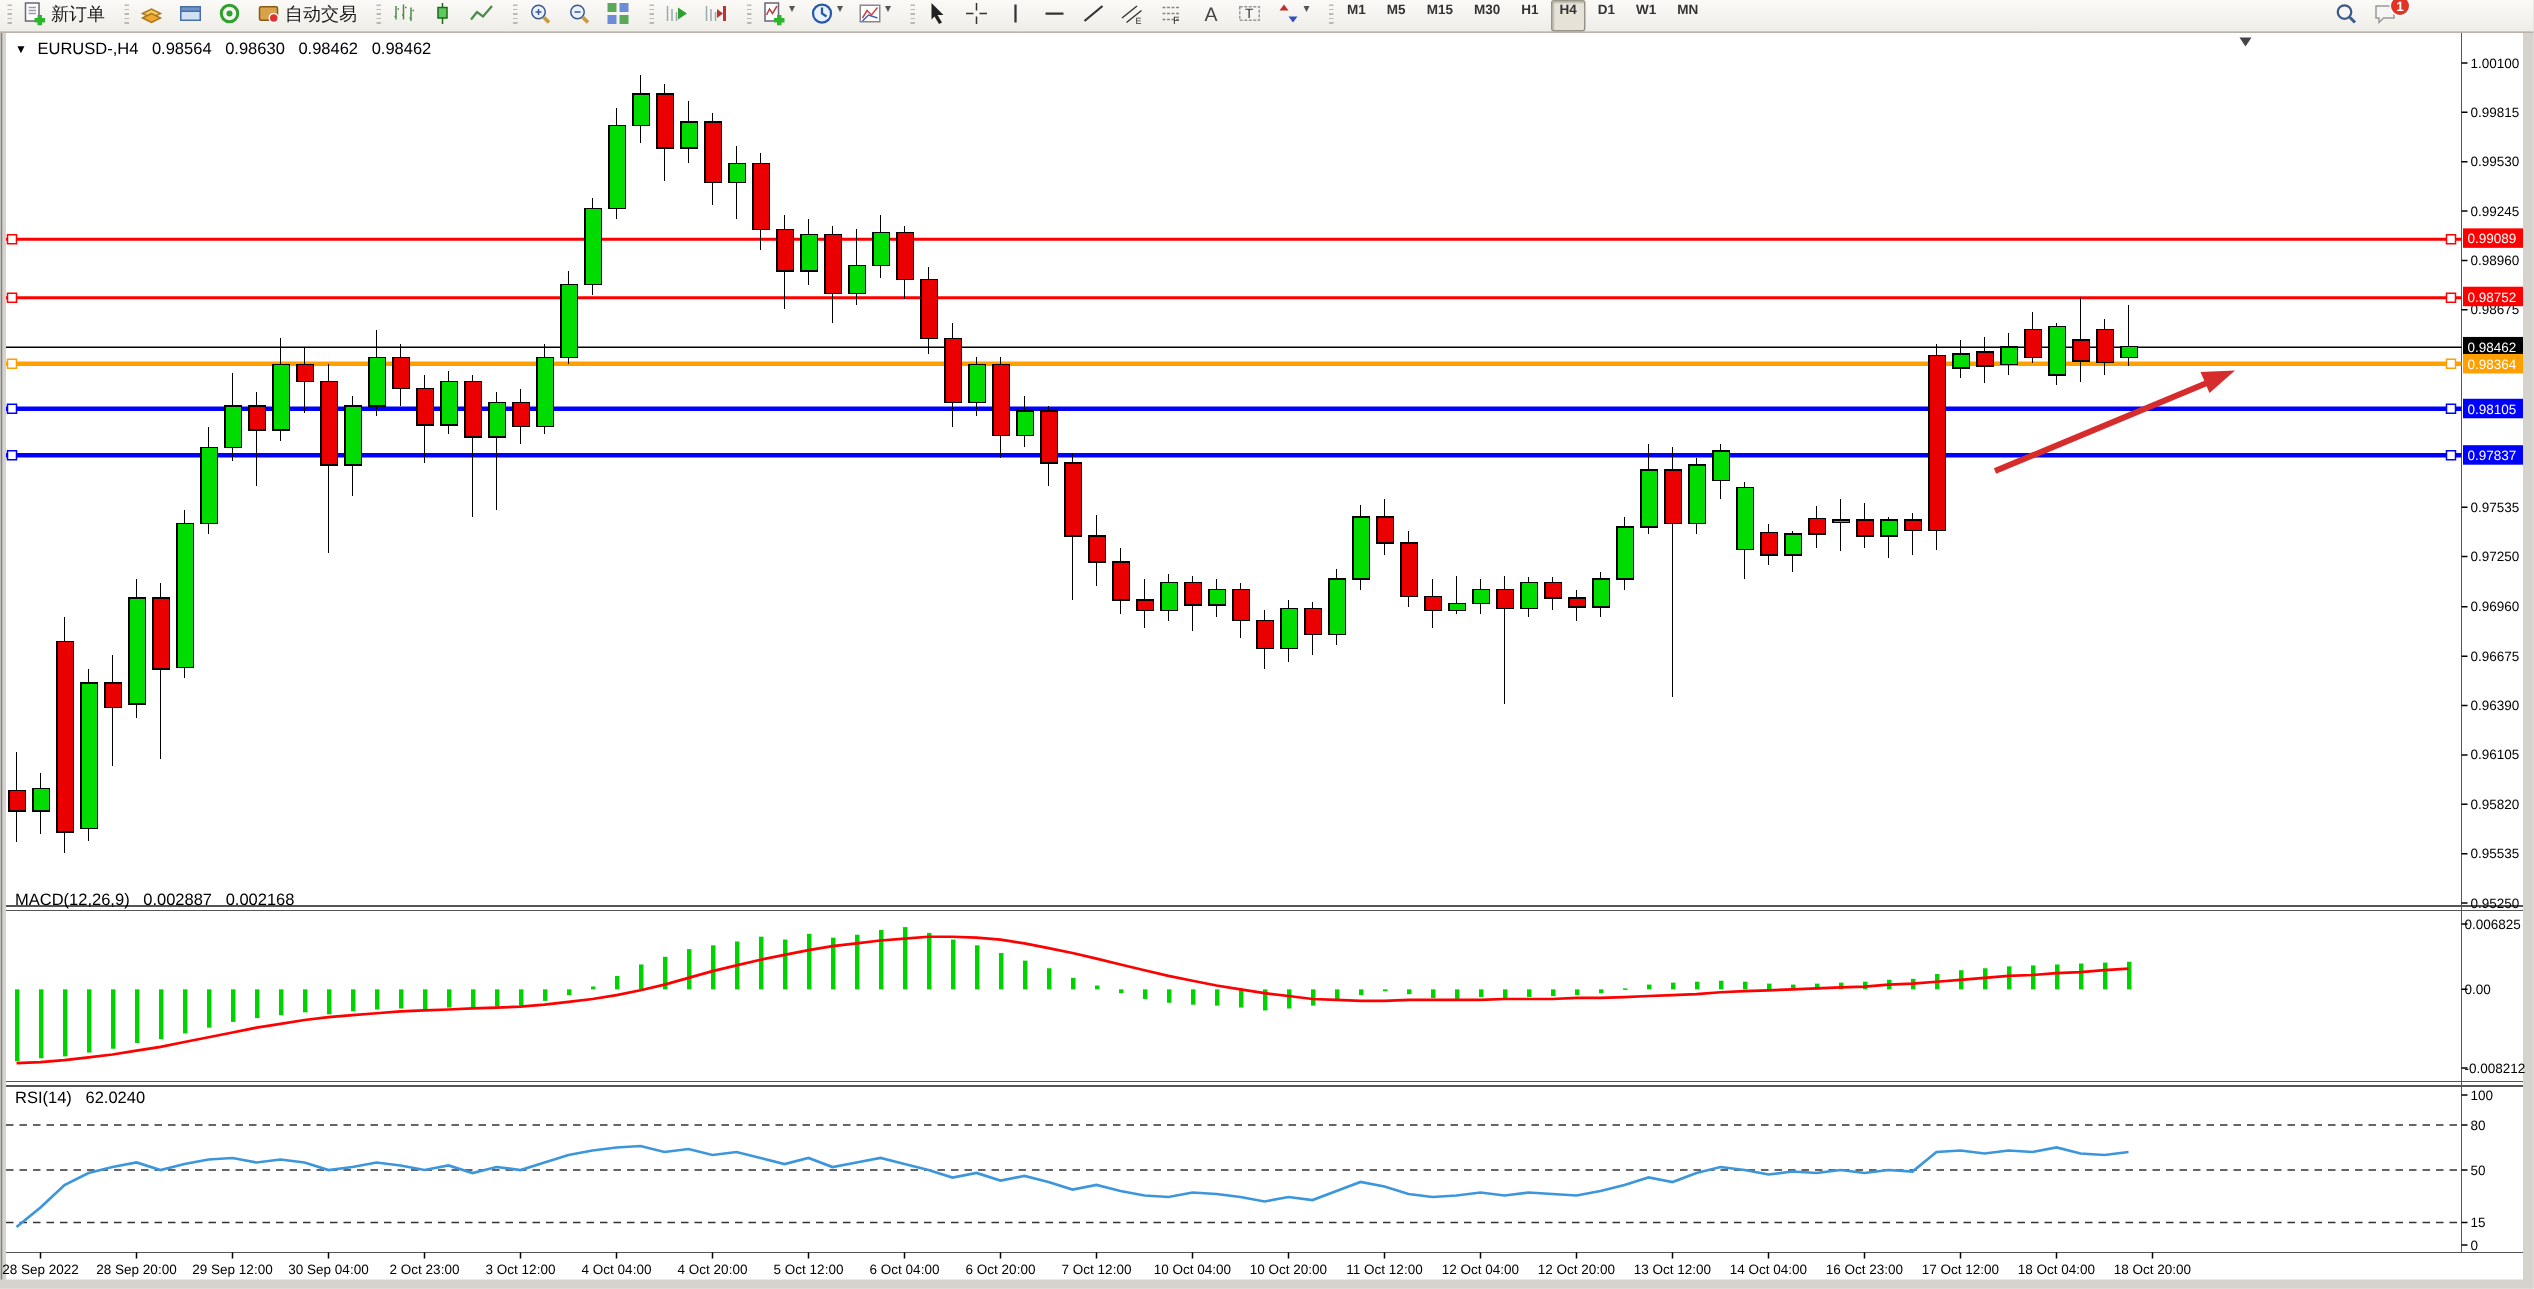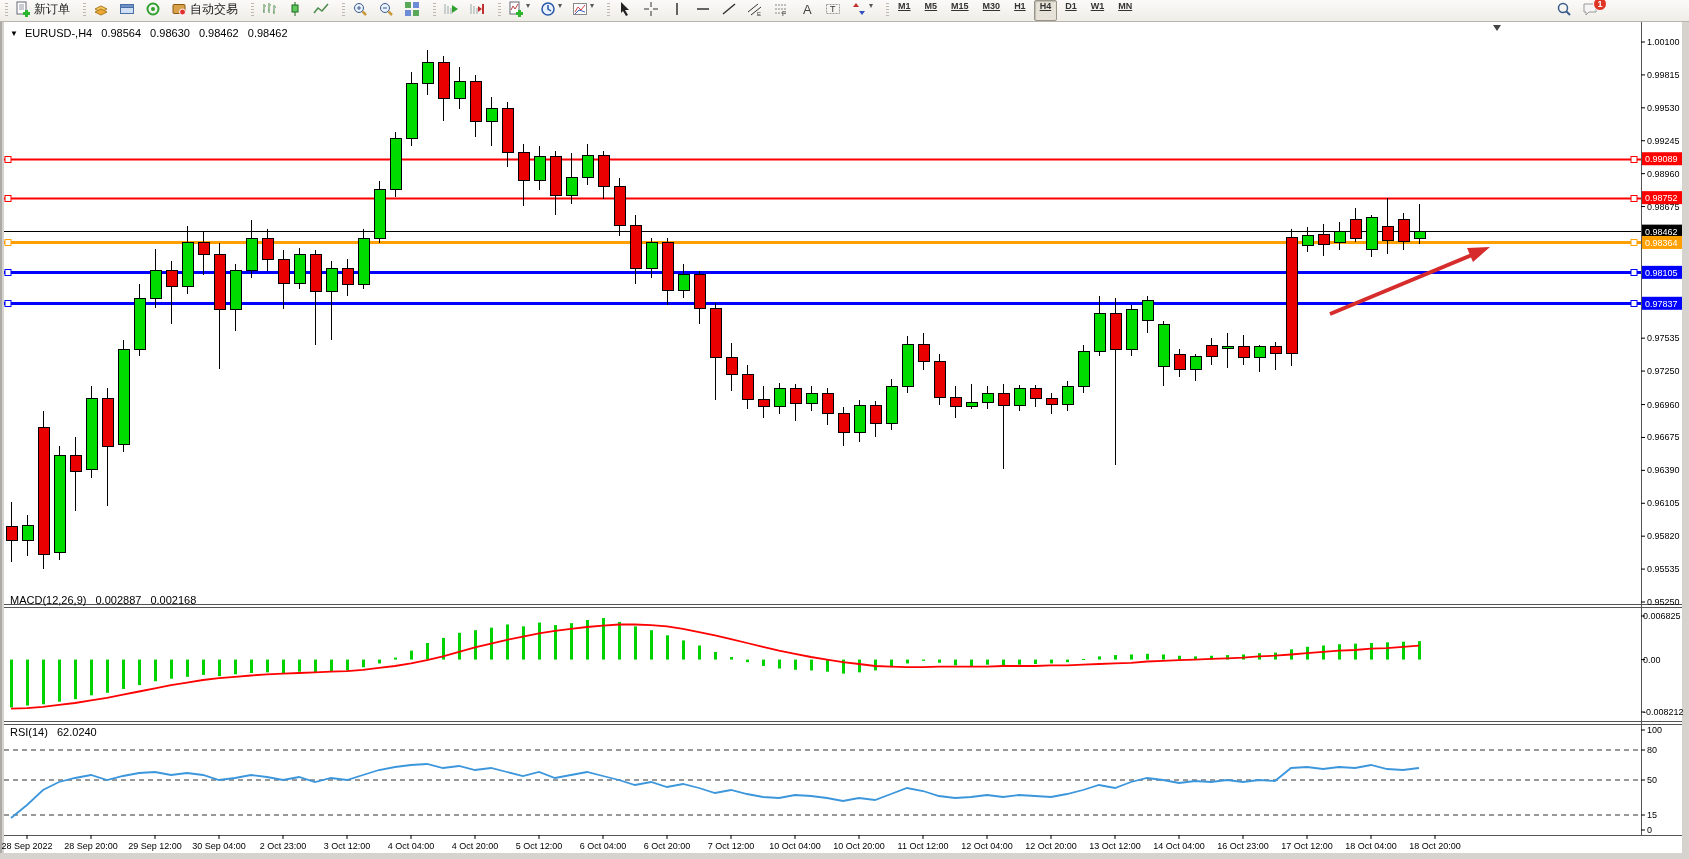--- a/index.html
+++ b/index.html
@@ -10,21 +10,21 @@
     background:linear-gradient(#FBFAF8,#EFEDE7);border-bottom:1px solid #B8B4AC;
     display:flex;align-items:center;z-index:5;}
   .tb-group{display:flex;align-items:center;height:21px;padding:0 3px;}
   .gripper{width:3px;height:15px;margin:0 2px;
     background:repeating-linear-gradient(to bottom,#BDB9B1 0 1px,transparent 1px 3px);}
   .tb-btn{display:flex;align-items:flex-start;height:19px;padding:0 3px;margin:0 1px;
     border:1px solid transparent;border-radius:2px;cursor:default;white-space:nowrap;}
   .tb-btn .glyph{width:16px;height:16px;display:inline-block;}
   .tb-btn .lbl{font-size:12px;color:#1a1a1a;margin-left:3px;}
   .tb-btn .dd{font-size:8px;color:#555;margin-left:2px;}
-  .tb-btn.tf{font-size:9px;font-weight:bold;color:#333;padding:0 5px;text-decoration:underline;}
+  .tb-btn.tf{font-size:9px;font-weight:bold;color:#333;padding:0 5px;}
   .tb-btn.tf.active{border:1px solid #989488;background:#E6E2D8;
     box-shadow:inset 1px 1px 1px rgba(0,0,0,.18);}
   .tb-right{margin-left:auto;margin-right:86px;display:flex;align-items:center;}
   .badge{position:absolute;top:-4px;right:-6px;width:12px;height:12px;border-radius:50%;
     background:#E03424;color:#fff;font-size:9px;font-weight:bold;line-height:12px;
     text-align:center;border:1px solid #fff;}
   .rel{position:relative;}
   
   .overlay{position:absolute;z-index:3;font-size:11px;color:#000;white-space:nowrap;}
   .overlay .tri{font-size:8px;margin-right:4px;vertical-align:1px;}

